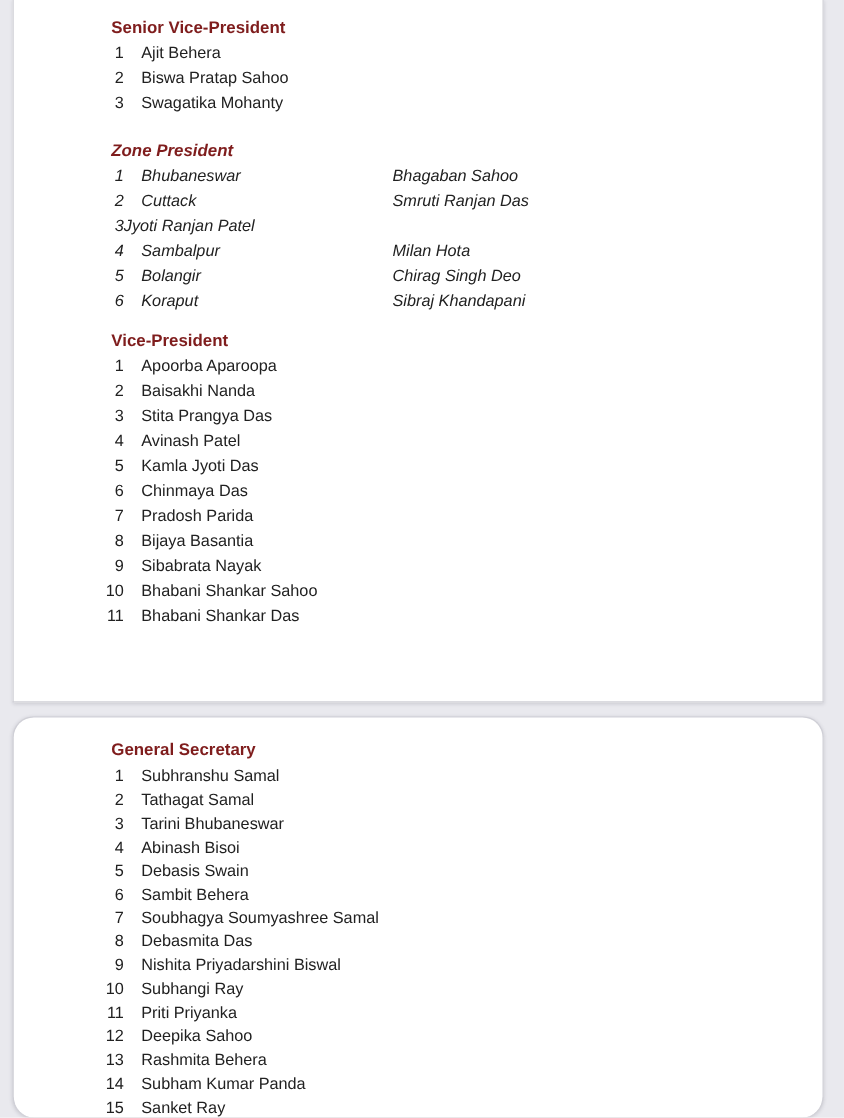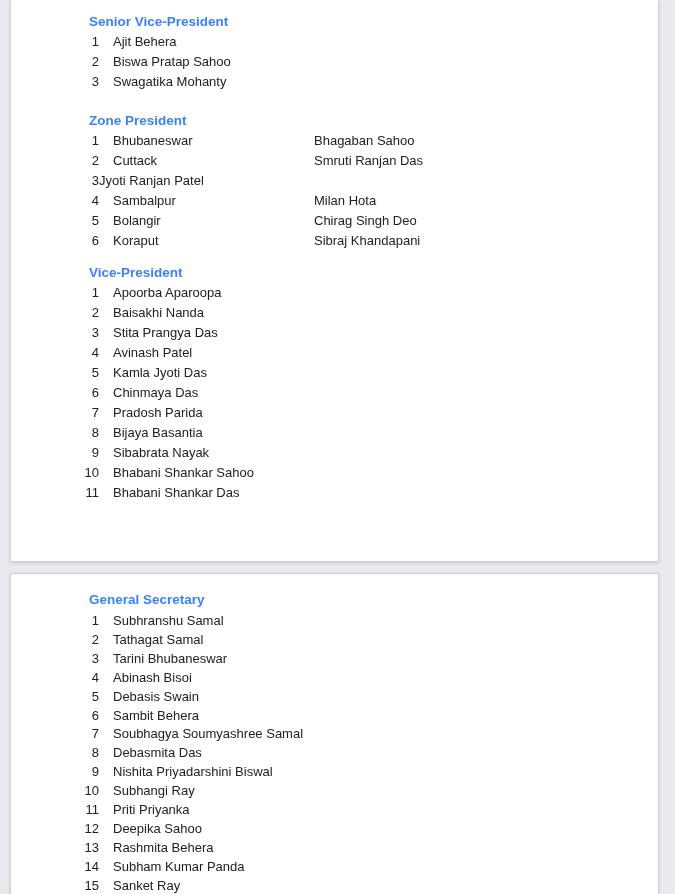--- a/index.html
+++ b/index.html
@@ -20,32 +20,32 @@
     position: absolute;
     left: 10px;
     width: 649px;
     background: #ffffff;
     border: 1px solid #cfcfd6;
     box-shadow: 0 1px 3px rgba(60,60,80,0.18);
     box-sizing: border-box;
     overflow: hidden;
   }
   .page.p1 { top: 0; height: 562px; border-top: none; }
-  .page.p2 { top: 573px; height: 321px; border-bottom: none; }
+  .page.p2 { top: 573px; height: 321px; border-bottom: none; border-radius: 17px; }
   .content {
     padding-left: 58px;
     color: #212121;
     font-size: 13px;
   }
   .heading {
     margin-left: 20px;
     font-weight: 700;
     font-size: 13.5px;
     line-height: 20px;
-    color: #3b82f6;
+    color: #7f1d1d;
     white-space: nowrap;
   }
   .row {
     display: flex;
     white-space: nowrap;
   }
   .p1 .row { line-height: 20px; }
   .p2 .row { line-height: 18.9px; }
   .num {
     width: 30px;
@@ -53,21 +53,21 @@
     flex: 0 0 auto;
   }
   .name {
     margin-left: 14px;
     flex: 0 0 auto;
   }
   .name.zone { width: 201px; }
   .officer { flex: 0 0 auto; text-align: right; }
   
   .p1 .section:nth-child(1) { margin-top: 12px; }
-  .p1 .section:nth-child(2) { margin-top: 19px; }
+  .p1 .section:nth-child(2) { margin-top: 19px; font-style: italic; }
   .p1 .section:nth-child(3) { margin-top: 12px; }
   .p2 .section:nth-child(1) { margin-top: 16px; }
   .p2 .heading { margin-bottom: 2px; }
 </style>
 </head>
 <body>
 
 <div class="canvas">
   <div class="page p1">
     <div class="content">

